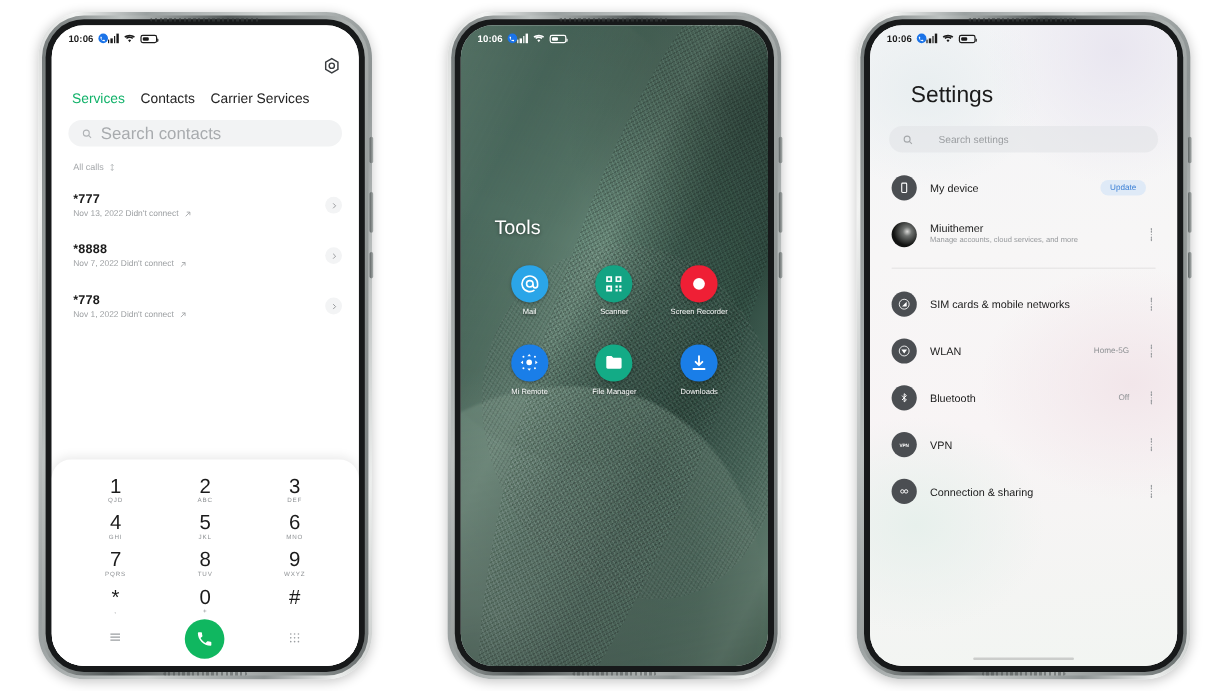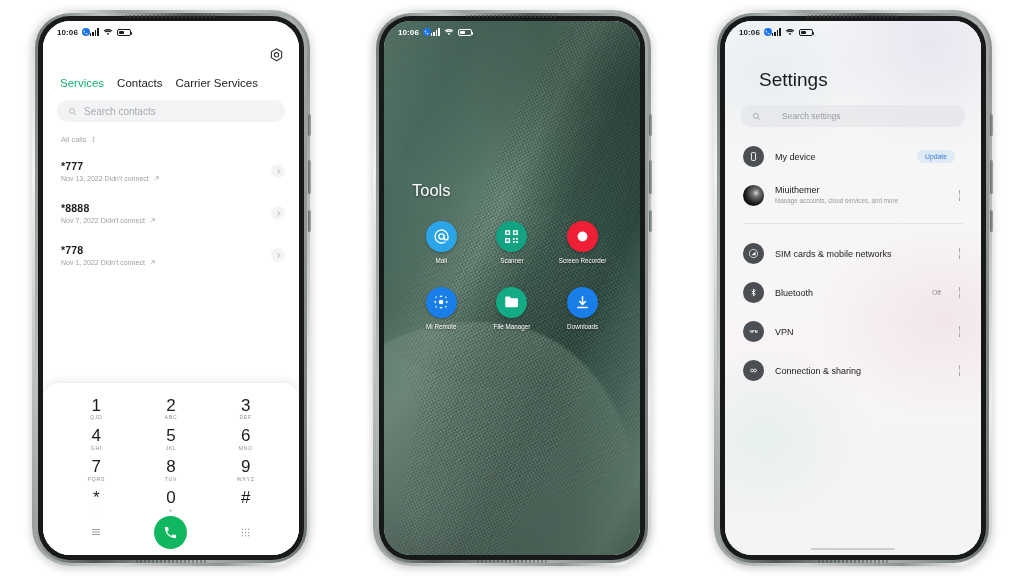--- a/index.html
+++ b/index.html
@@ -78,21 +78,21 @@
   .p1 { height: 100%; background:#fff; display:flex; flex-direction:column; position:relative; }
   .p1-gear { position:absolute; right: 14px; top: 26px; width: 17px; height: 17px; }
   .p1-tabs { display:flex; gap: 13px; padding: 36px 17px 0 17px; font-size: 11.5px; }
   .p1-tabs span { color:#232323; white-space:nowrap; }
   .p1-tabs span.active { color:#12b26a; }
   .p1-search {
     margin: 11px 14px 0 14px; height: 22px; border-radius: 12px; background:#f2f3f4;
     display:flex; align-items:center; gap:7px; padding: 0 11px;
   }
   .p1-search .mag { width:9px;height:9px; }
-  .p1-search span { font-size: 10px; color:#a8abae; }
+  .p1-search span { font-size: 14px; color:#a8abae; }
   .p1-filter { display:flex; align-items:center; gap:4px; padding: 13px 0 0 18px;
                font-size: 7.5px; color:#a5a8ab; }
   .p1-list { padding: 6px 0 0 0; flex: 0 0 auto; }
   .p1-row { position:relative; padding: 10px 18px 10px 18px; }
   .p1-num { font-size: 10.5px; font-weight: 700; color:#1b1b1b; letter-spacing:.2px; }
   .p1-sub { font-size: 7px; color:#9b9ea1; margin-top: 3px; display:flex; align-items:center; gap:4px;}
   .p1-chev { position:absolute; right: 14px; top: 50%; transform: translateY(-50%);
              width: 14px; height: 14px; border-radius:50%; background:#f3f4f5;
              display:flex; align-items:center; justify-content:center; }
   .p1-pad {
@@ -603,20 +603,39 @@
             <span class="p3-val"></span>
             <span class="p3-more">
                 <i></i>
                 <i></i>
                 <i></i>
                 <i></i>
                 <i></i>
               </span>
           </div>
 
+          <div class="p3-row">
+            <span class="p3-ic">
+              <svg viewBox="0 0 24 24" fill="#fff">
+                  <circle cx="12" cy="12" r="9" fill="none" stroke="#fff" stroke-width="1.6"></circle>
+                  <path d="M6.8 9.4h10.4L12 16.6z"></path>
+                </svg>
+            </span>
+            <div class="p3-txt">
+              <div class="p3-lb">WLAN</div>
+            </div>
+            <span class="p3-val">Home-5G</span>
+            <span class="p3-more">
+                <i></i>
+                <i></i>
+                <i></i>
+                <i></i>
+                <i></i>
+              </span>
+          </div>
 
           <div class="p3-row">
             <span class="p3-ic">
               <svg viewBox="0 0 24 24" fill="none" stroke="#fff" stroke-width="1.8" stroke-linejoin="round">
                   <path d="M8 8l8 8-4 3.4V4.6l4 3.4-8 8"></path>
                 </svg>
             </span>
             <div class="p3-txt">
               <div class="p3-lb">Bluetooth</div>
             </div>

